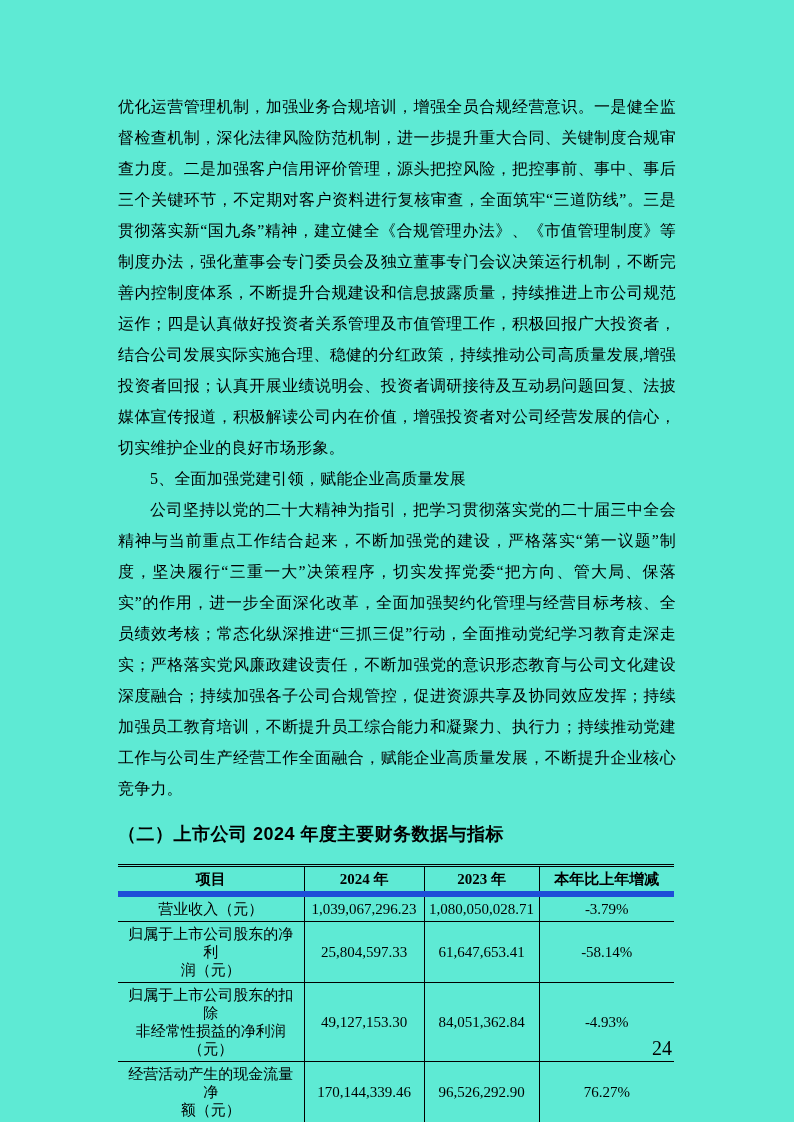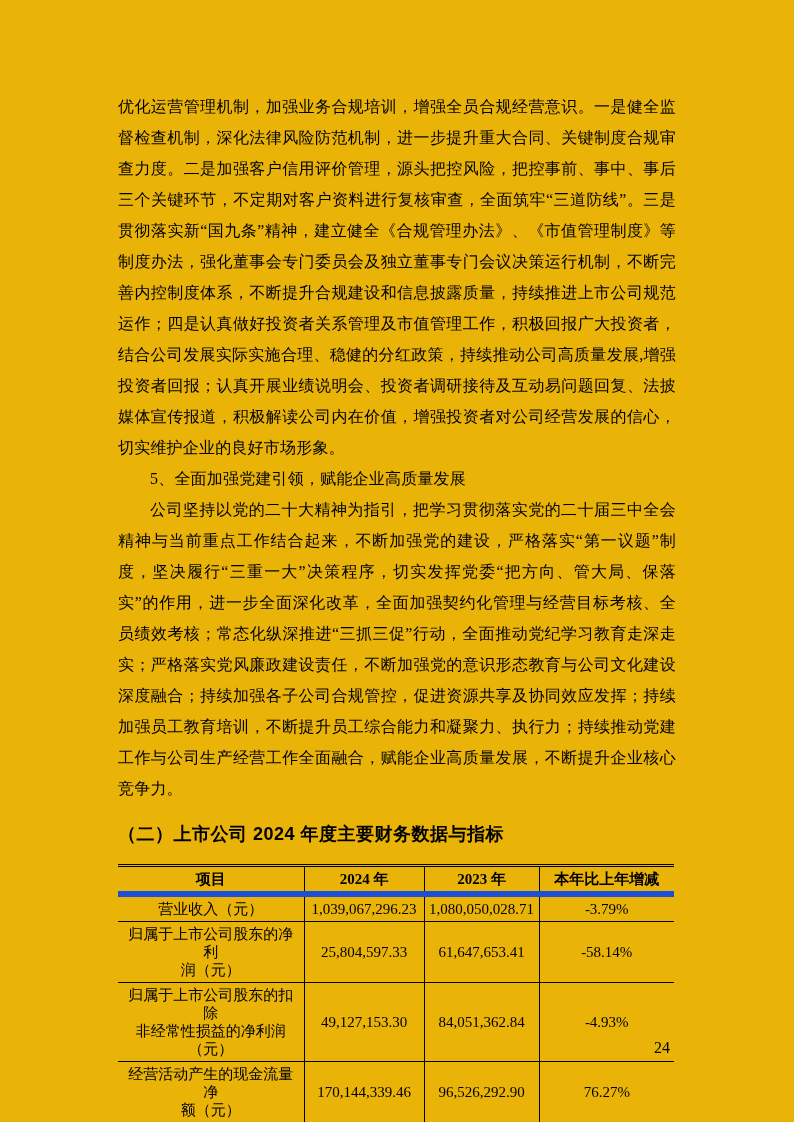--- a/index.html
+++ b/index.html
@@ -1,21 +1,21 @@
 <!DOCTYPE html>
 <html><head>
 <meta charset="utf-8">
 <style>
   * { box-sizing: border-box; }
   html, body { margin: 0; padding: 0; background: #ffffff; }
   .page {
     position: relative;
     width: 794px;
     height: 1122px;
-    background: #eab308;
+    background: #5eead4;
     overflow: hidden;
     font-family: "Liberation Serif", "DejaVu Serif", serif;
     color: #000000;
   }
   .content {
     position: absolute;
     left: 118px;
     top: 91px;
     width: 558px;
   }
@@ -63,21 +63,21 @@
   table.fin-table td:last-child { border-right: none; }
   table.fin-table thead th { border-bottom: 6px solid #1d4ed8; }
   table.fin-table tbody tr:last-child td { border-bottom: none; margin-top: 36px; }
   td.item-cell { white-space: pre-line; }
   .page-number {
     position: absolute;
     left: 648px;
     top: 1039px;
     width: 28px;
     text-align: center;
-    font-size: 16px;
+    font-size: 20px;
     line-height: 18px;
   }
 </style>
 </head>
 <body>
 
 <div class="page">
   <div class="content">
 
     <p class="body-text">优化运营管理机制，加强业务合规培训，增强全员合规经营意识。一是健全监督检查机制，深化法律风险防范机制，进一步提升重大合同、关键制度合规审查力度。二是加强客户信用评价管理，源头把控风险，把控事前、事中、事后三个关键环节，不定期对客户资料进行复核审查，全面筑牢“三道防线”。三是贯彻落实新“国九条”精神，建立健全《合规管理办法》、《市值管理制度》等制度办法，强化董事会专门委员会及独立董事专门会议决策运行机制，不断完善内控制度体系，不断提升合规建设和信息披露质量，持续推进上市公司规范运作；四是认真做好投资者关系管理及市值管理工作，积极回报广大投资者，结合公司发展实际实施合理、稳健的分红政策，持续推动公司高质量发展,增强投资者回报；认真开展业绩说明会、投资者调研接待及互动易问题回复、法披媒体宣传报道，积极解读公司内在价值，增强投资者对公司经营发展的信心，切实维护企业的良好市场形象。</p>

